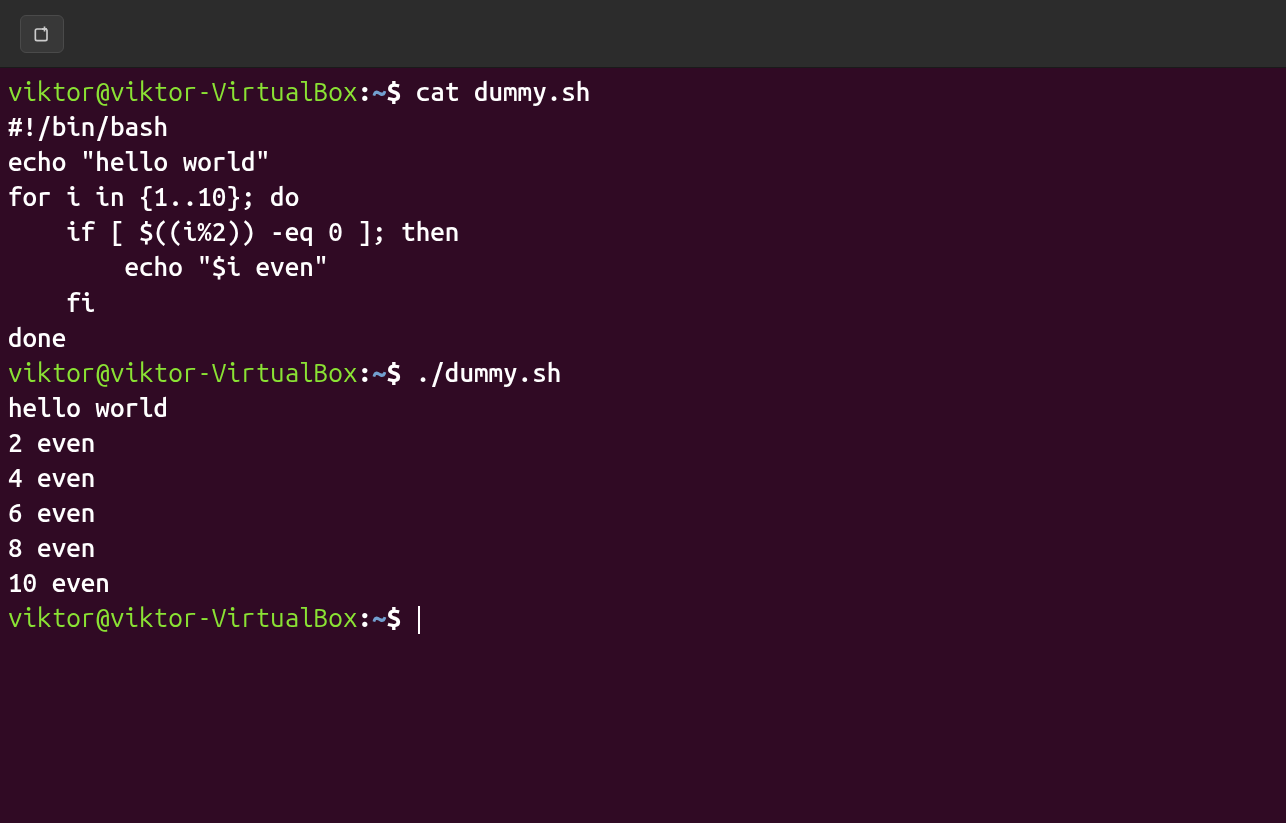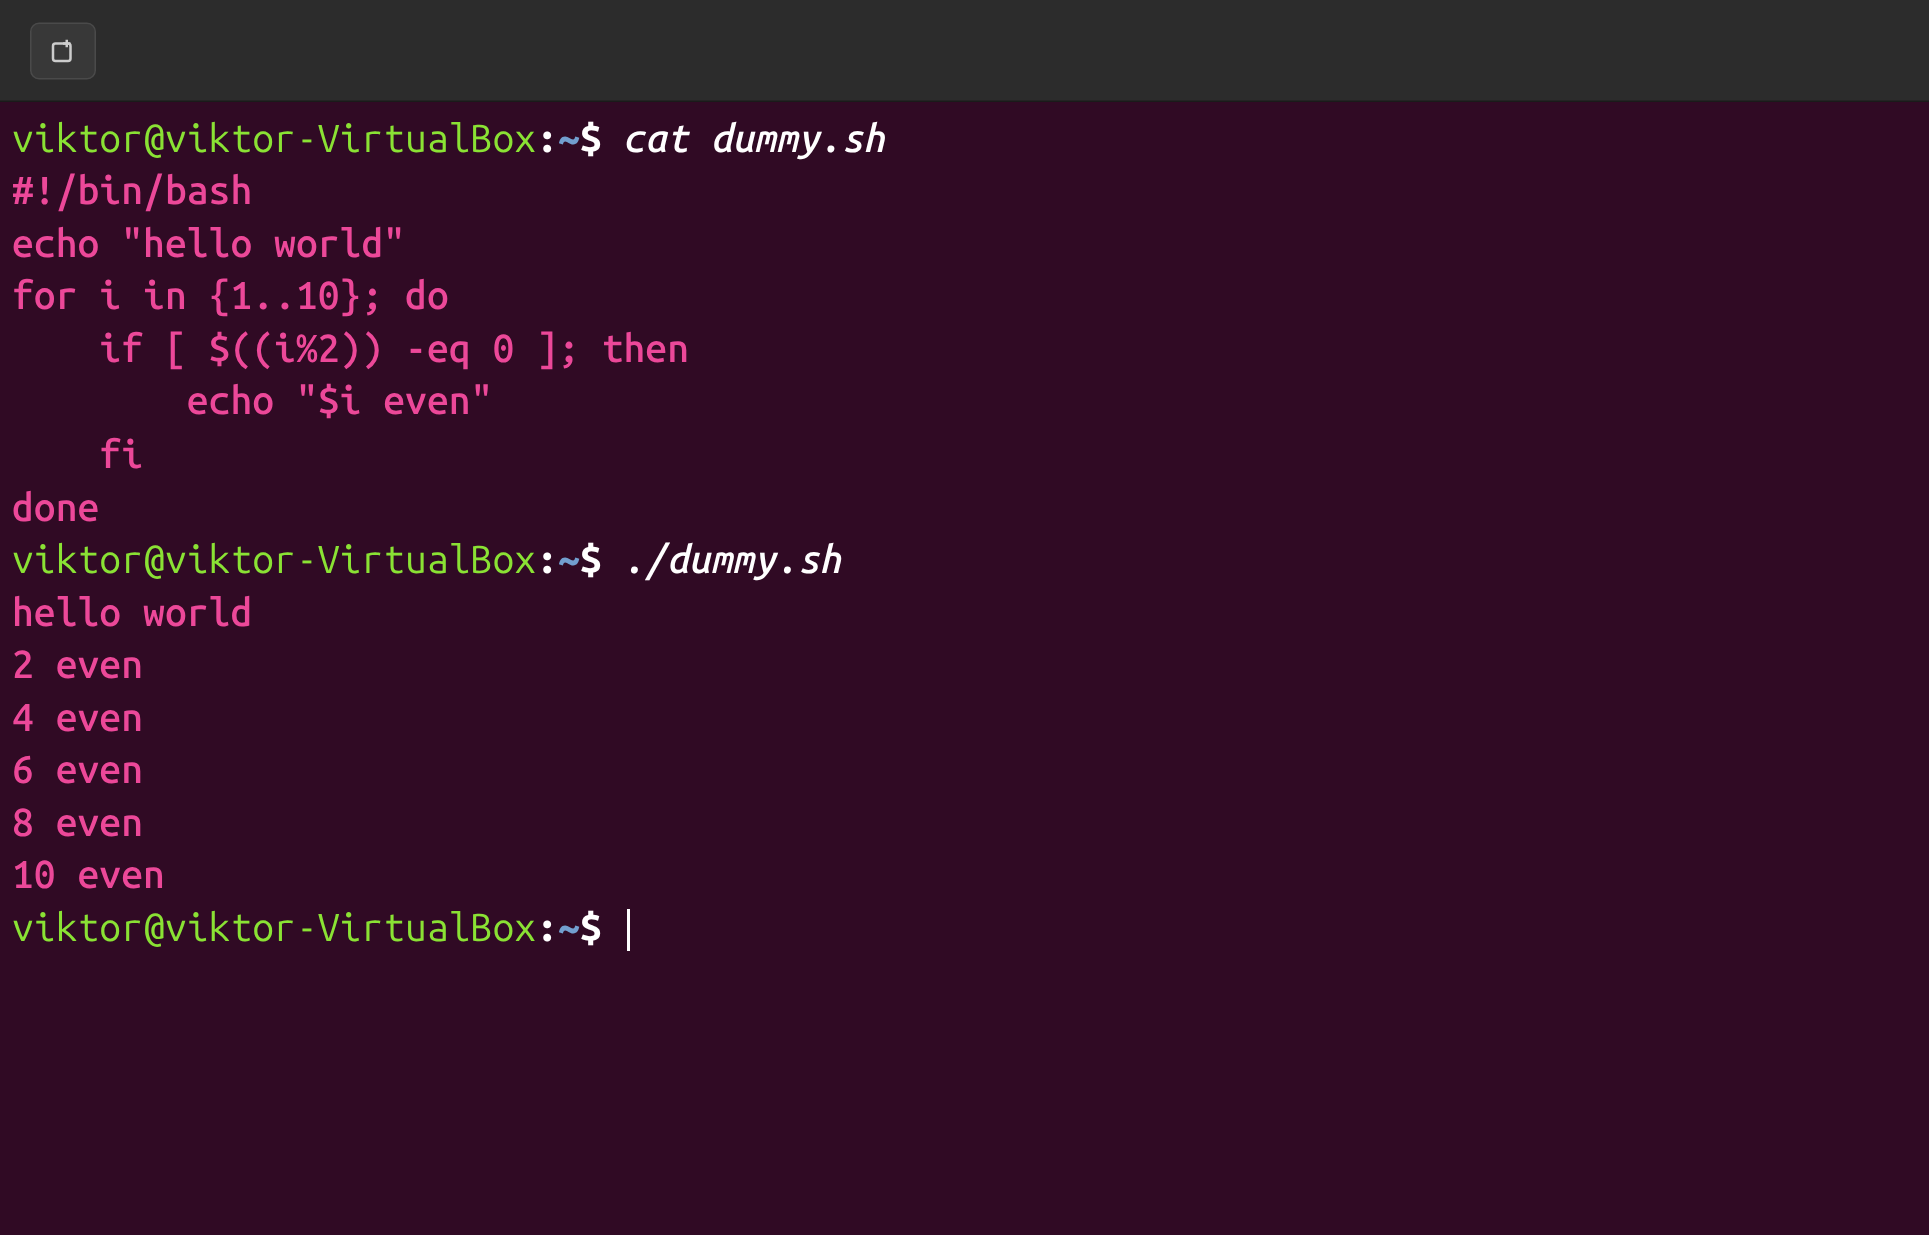--- a/index.html
+++ b/index.html
@@ -58,25 +58,24 @@
     }
     .prompt-path {
       color: #729fcf;
       font-weight: bold;
     }
     .prompt-dollar {
       color: #ffffff;
       font-weight: bold;
     }
     .out {
-      color: #ec4899;
+      color: #ffffff;
     }
     .cmd {
       color: #ffffff;
-      font-style: italic;
     }
     .cursor {
       display: inline-block;
       width: 2px;
       height: 28px;
       background: #ffffff;
       vertical-align: text-bottom;
       margin-left: 2px;
       position: relative;
       top: 2px;

